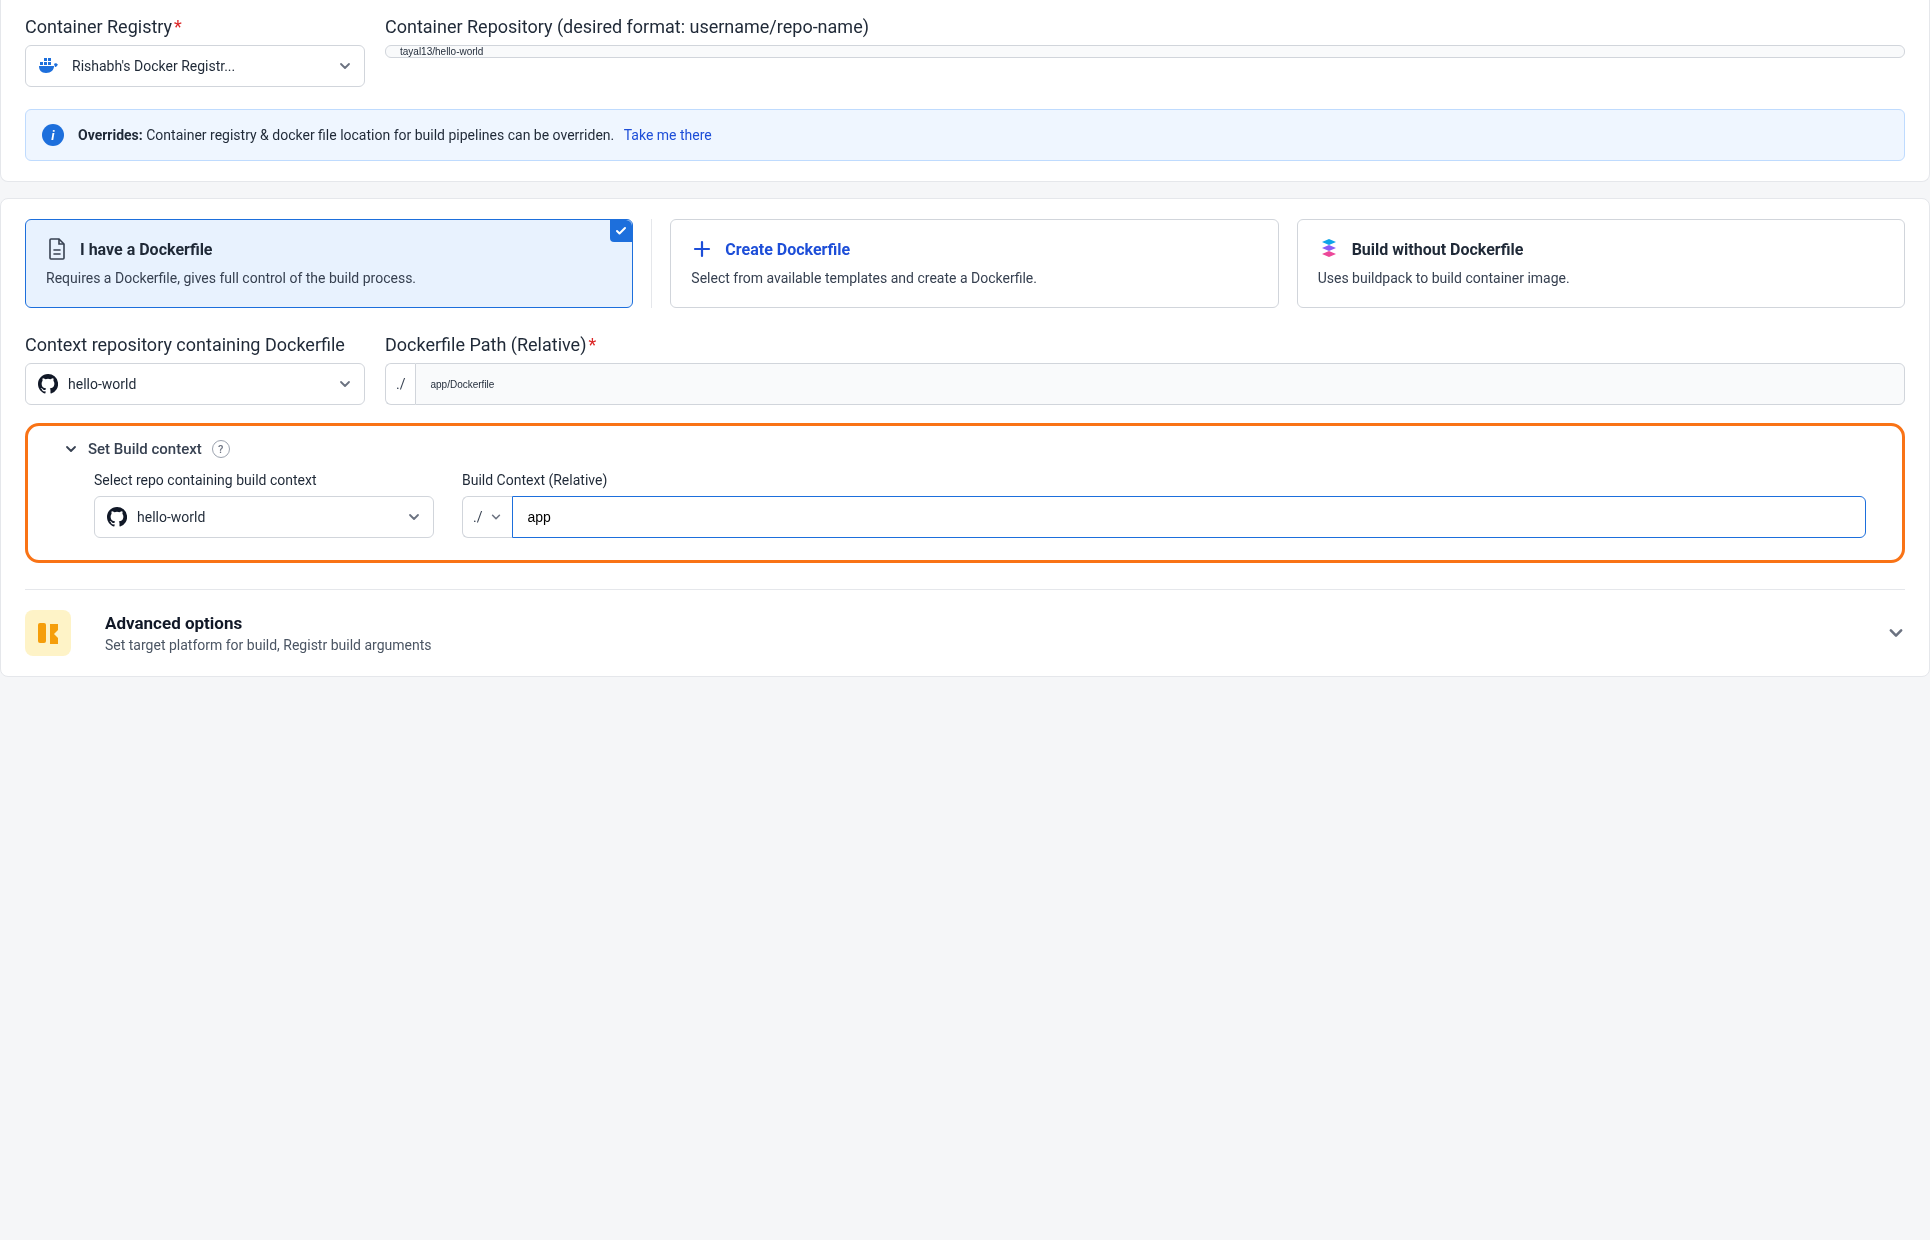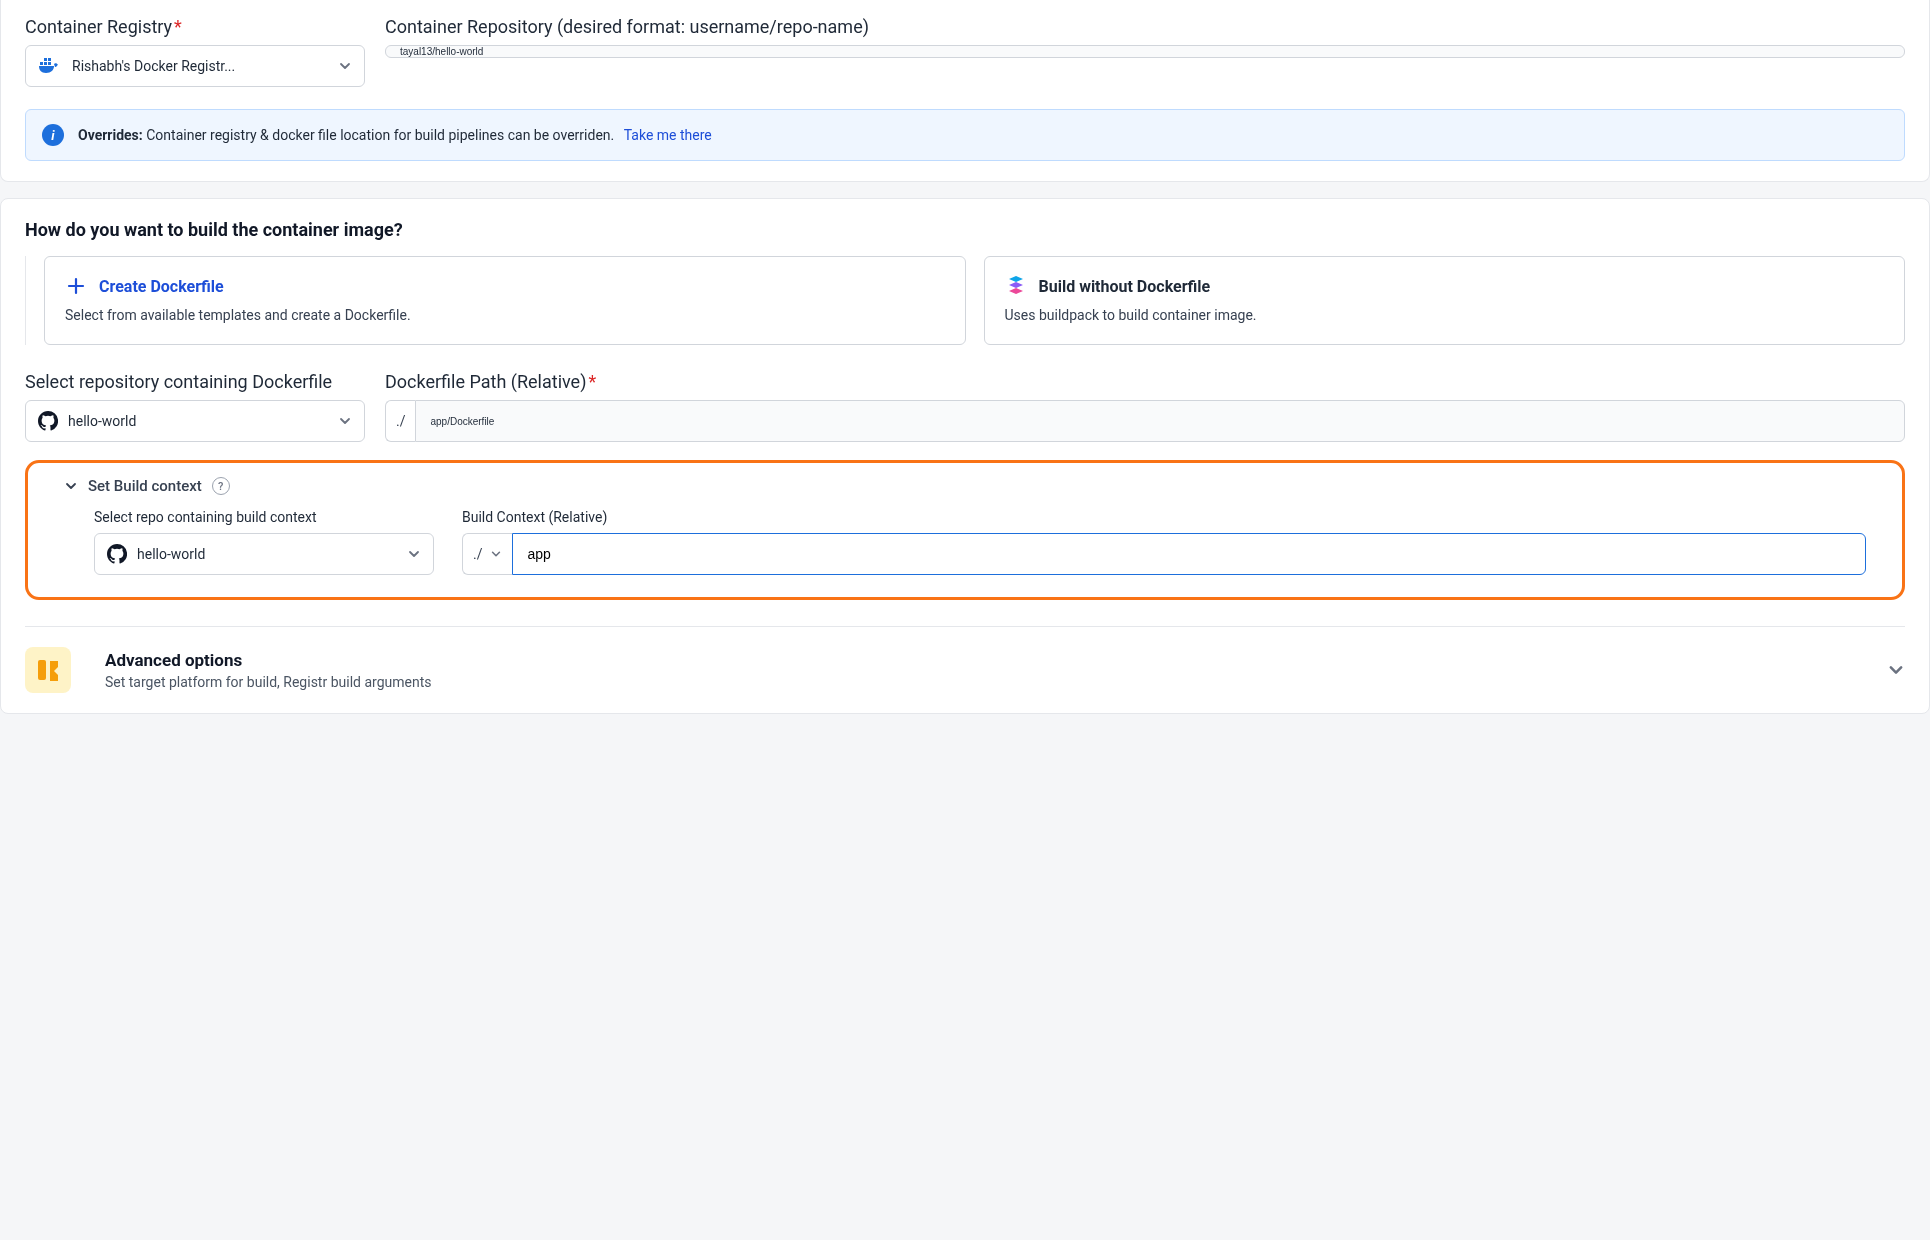--- a/index.html
+++ b/index.html
@@ -136,23 +136,40 @@
     <span class="info-icon">i</span>
     <div class="info-text">
       <b>Overrides:</b>
       <span>Container registry &amp; docker file location for build pipelines can be overriden.</span>
       <a href="#" class="link">Take me there</a>
     </div>
   </div>
 </div>
 
 <div class="card">
-  <div class="question">How do you want to build the container image?</div>
 
   <div class="options">
+    <div class="option selected">
+      <div class="check">
+        <svg width="12" height="12" viewBox="0 0 12 12">
+            <path d="M2 6l2.5 2.5L10 3" stroke="#fff" stroke-width="2" fill="none" stroke-linecap="round" stroke-linejoin="round"></path>
+          </svg>
+      </div>
+      <div class="opt-head">
+        <span class="opt-icon">
+          <svg width="20" height="22" viewBox="0 0 20 22">
+              <path d="M4 1h8l5 5v14a1 1 0 01-1 1H4a1 1 0 01-1-1V2a1 1 0 011-1z" fill="none" stroke="#374151" stroke-width="1.6"></path>
+              <path d="M12 1v5h5" fill="none" stroke="#374151" stroke-width="1.6"></path>
+              <path d="M7 12h6M7 16h6" stroke="#374151" stroke-width="1.6" stroke-linecap="round"></path>
+            </svg>
+        </span>
+        <span class="opt-title">I have a Dockerfile</span>
+      </div>
+      <div class="opt-desc">Requires a Dockerfile, gives full control of the build process.</div>
+    </div>
 
     <div class="divider-v"></div>
 
     <div class="option option-create">
       <div class="opt-head">
         <span class="opt-icon" style="color:#1d4ed8;">
           <svg width="18" height="18" viewBox="0 0 18 18">
               <path d="M9 2v14M2 9h14" stroke="#1d4ed8" stroke-width="2.2" stroke-linecap="round"></path>
             </svg>
         </span>
@@ -171,21 +188,21 @@
             </svg>
         </span>
         <span class="opt-title">Build without Dockerfile</span>
       </div>
       <div class="opt-desc">Uses buildpack to build container image.</div>
     </div>
   </div>
 
   <div class="row" style="margin-top:26px;">
     <div class="field" style="width:340px;">
-      <div class="label">Select repository containing Dockerfile</div>
+      <div class="label">Context repository containing Dockerfile</div>
       <div class="select">
         <div class="left">
           <span>
             <svg width="20" height="20" viewBox="0 0 16 16">
                 <path fill="#111827" d="M8 0C3.58 0 0 3.58 0 8c0 3.54 2.29 6.53 5.47 7.59.4.07.55-.17.55-.38v-1.34c-2.23.48-2.7-1.07-2.7-1.07-.36-.92-.89-1.17-.89-1.17-.73-.5.05-.49.05-.49.8.06 1.23.83 1.23.83.71 1.22 1.87.87 2.33.66.07-.52.28-.87.5-1.07-1.78-.2-3.64-.89-3.64-3.95 0-.87.31-1.59.82-2.15-.08-.2-.36-1.02.08-2.12 0 0 .67-.21 2.2.82a7.6 7.6 0 014 0c1.53-1.03 2.2-.82 2.2-.82.44 1.1.16 1.92.08 2.12.51.56.82 1.28.82 2.15 0 3.07-1.87 3.75-3.65 3.95.29.25.54.73.54 1.48v2.19c0 .21.15.46.55.38A8 8 0 008 0z"></path>
               </svg>
           </span>
           <span class="text">hello-world</span>
         </div>
         <span class="chevron">

